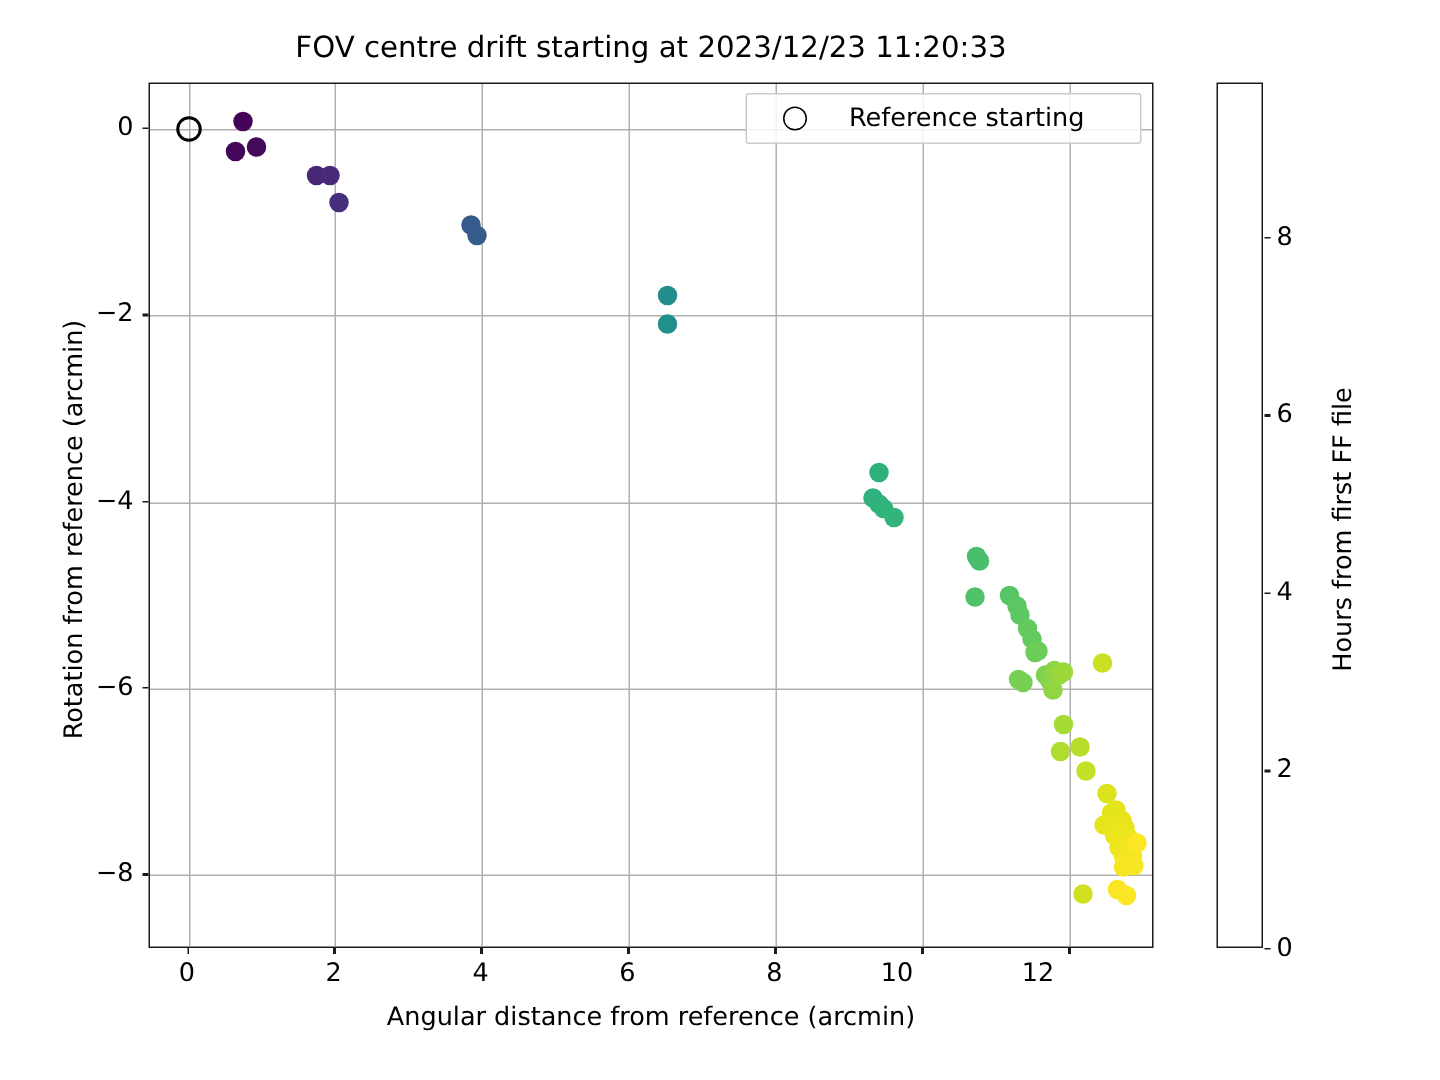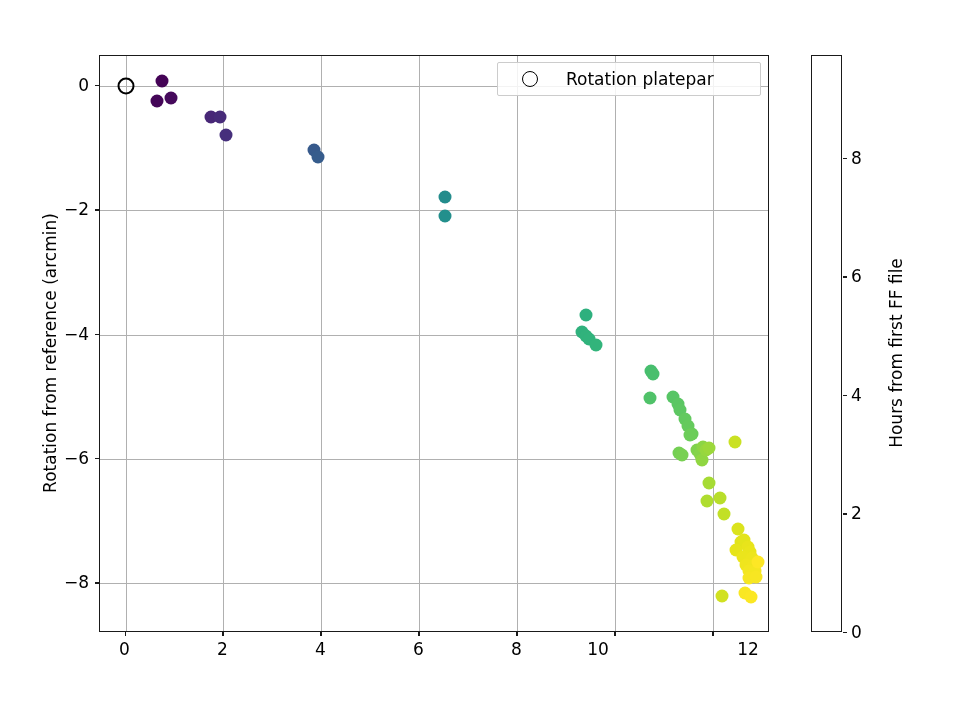--- a/index.html
+++ b/index.html
@@ -195,20 +195,21 @@
     color: #000000;
     transform: rotate(-90deg);
     white-space: nowrap;
   }
 </style>
 </head>
 <body>
 
 <div id="figure">
 
+  <div id="chart-title">FOV centre drift starting at 2023/12/23 11:20:33</div>
 
   <div id="plot-area">
     <div id="gridlines">
         <div class="gridline-v" style="left: 25.5px;"></div>
         <div class="gridline-v" style="left: 123.4px;"></div>
         <div class="gridline-v" style="left: 221.4px;"></div>
         <div class="gridline-v" style="left: 319.3px;"></div>
         <div class="gridline-v" style="left: 417.3px;"></div>
         <div class="gridline-v" style="left: 515.2px;"></div>
         <div class="gridline-v" style="left: 613.2px;"></div>
@@ -286,40 +287,41 @@
       <div class="ticklabel-x" style="left: 222.4px;">2</div>
       <div class="tick-x" style="left: 320.4px;"></div>
       <div class="ticklabel-x" style="left: 320.4px;">4</div>
       <div class="tick-x" style="left: 418.3px;"></div>
       <div class="ticklabel-x" style="left: 418.3px;">6</div>
       <div class="tick-x" style="left: 516.3px;"></div>
       <div class="ticklabel-x" style="left: 516.3px;">8</div>
       <div class="tick-x" style="left: 614.2px;"></div>
       <div class="ticklabel-x" style="left: 598px;">10</div>
       <div class="tick-x" style="left: 712.2px;"></div>
-      <div class="ticklabel-x" style="left: 748px;">12</div>
+      <div class="ticklabel-x" style="left: 692px;">12</div>
     </div>
   <div id="y-ticks">
       <div class="tick-y" style="top: 84.8px;"></div>
       <div class="ticklabel-y" style="top: 84.8px;">0</div>
       <div class="tick-y" style="top: 209.2px;"></div>
       <div class="ticklabel-y" style="top: 209.2px;">−2</div>
       <div class="tick-y" style="top: 333.6px;"></div>
       <div class="ticklabel-y" style="top: 333.6px;">−4</div>
       <div class="tick-y" style="top: 457.9px;"></div>
       <div class="ticklabel-y" style="top: 457.9px;">−6</div>
       <div class="tick-y" style="top: 582.3px;"></div>
       <div class="ticklabel-y" style="top: 582.3px;">−8</div>
     </div>
 
+  <div id="xlabel">Angular distance from reference (arcmin)</div>
   <div id="ylabel">Rotation from reference (arcmin)</div>
 
   <div id="legend">
     <div id="legend-marker"></div>
-    <div id="legend-label">Rotation platepar</div>
+    <div id="legend-label">Reference starting</div>
   </div>
 
   <div id="colorbar">
     <div id="colorbar-gradient"></div>
   </div>
   <div id="cb-ticks">
       <div class="cb-tick" style="top: 632px;"></div>
       <div class="cb-ticklabel" style="top: 632px;">0</div>
       <div class="cb-tick" style="top: 513.4px;"></div>
       <div class="cb-ticklabel" style="top: 513.4px;">2</div>

